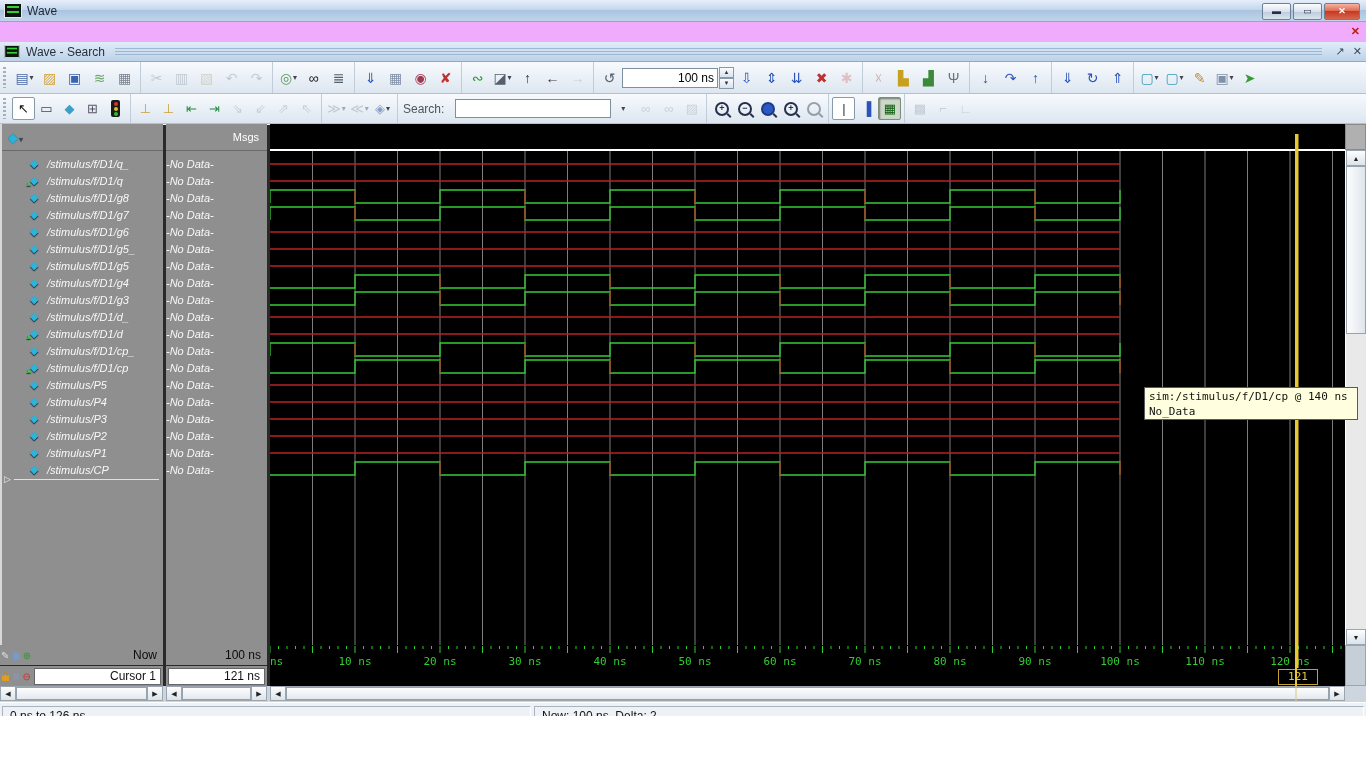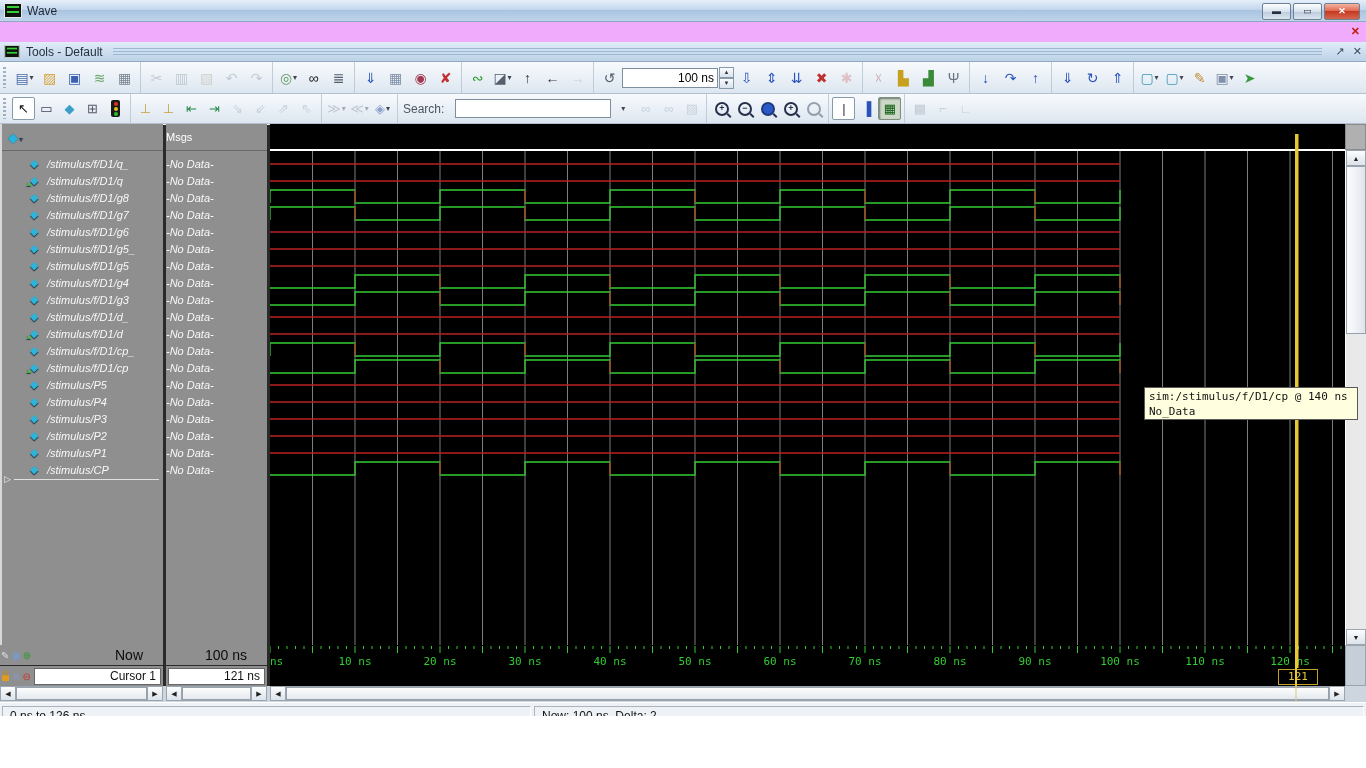--- a/index.html
+++ b/index.html
@@ -70,21 +70,21 @@
   .i-mag.fill{background:#2a5ac8;border-color:#203a80;color:#fff;}
   .rot45{transform:rotate(45deg);display:inline-block;}
 
   
   #main{left:0;top:124px;width:1366px;height:521px;background:#2a2a2a;
     border-top:1px solid #f4f4f4;box-sizing:border-box;}
   #names{left:0;top:124px;width:163px;height:521px;background:#8f8f8f;overflow:hidden;
     border-left:2px solid #d8d8d8;box-sizing:border-box;}
   #msgs{left:166px;top:124px;width:101px;height:521px;background:#8f8f8f;overflow:hidden;}
   .colhdr{height:26px;display:flex;align-items:center;border-bottom:1px solid #6a6a6a;}
-  .hdrtxt{color:#fff;font-size:11px;flex:1;padding-right:8px;}
+  .hdrtxt{color:#fff;font-size:11px;flex:1;text-align:right;padding-right:8px;}
   .hdr-diamond{font-size:13px;color:#28b4dc;text-shadow:0 0 1px #0a5a7a;margin-left:6px;}
   .sigrow{height:17px;display:flex;align-items:center;color:#f8f8f8;
     font-size:11px;font-style:italic;white-space:nowrap;}
   #names .sigrow{padding-left:28px;}
   .sigico{font-style:normal;font-size:11px;color:#2fb3d9;text-shadow:0 1px 1px #123;
     margin-right:5px;position:relative;width:12px;display:inline-block;}
   .sigico .mark{position:absolute;left:-4px;bottom:-2px;font-size:7px;color:#3ecc3e;transform:rotate(20deg);}
   #msgs .sigrow{}
   .endline{margin:1px 4px 0 12px;border-top:1px solid #e0e0e0;position:relative;}
   .endmark{position:absolute;left:2px;top:350px;color:#eee;font-size:9px;font-style:normal;}
@@ -98,21 +98,21 @@
   .sbtn{height:16px;background:linear-gradient(#fcfdfe,#dce3ea);border:1px solid #9aa5b0;
     font-size:7px;text-align:center;line-height:15px;color:#222;box-sizing:border-box;}
   .vthumb{position:absolute;left:0;top:16px;width:100%;height:168px;background:linear-gradient(90deg,#fdfdfd,#dfe5ec);
     border:1px solid #97a2ae;box-sizing:border-box;}
   .vdown{position:absolute;bottom:0;left:0;width:100%;}
 
   
   #footer{left:0;top:645px;width:1366px;height:41px;background:#2a2a2a;}
   .fcell{position:absolute;background:#8f8f8f;box-sizing:border-box;display:flex;align-items:center;}
   .fico{font-size:10px;font-style:normal;margin:0 1px;}
-  .ftext{flex:1;text-align:right;font-size:14px;color:#0c0c0c;padding-right:20px;}
+  .ftext{flex:1;text-align:right;font-size:12px;color:#0c0c0c;padding-right:6px;}
   .fbox{flex:1;height:15px;background:#fff;border:1px solid #666;margin:0 2px;
     font-size:12px;color:#111;text-align:right;padding:0 4px;line-height:15px;}
   .i-lock{width:7px;height:6px;background:#e09c20;border-radius:1px;position:relative;display:inline-block;margin:3px 2px 0 2px;}
   .i-lock::before{content:"";position:absolute;left:1px;top:-4px;width:3px;height:4px;
     border:1.5px solid #c08a20;border-bottom:none;border-radius:3px 3px 0 0;}
   #timelinebox{position:absolute;left:270px;top:0;width:1075px;height:41px;background:#000;overflow:hidden;}
   #cursorlabel{position:absolute;left:1008px;top:24px;width:38px;height:14px;background:#000;
     border:1px solid #c2a22c;color:#e2c43e;font-size:11px;font-family:"DejaVu Sans Mono",monospace;
     text-align:center;line-height:14px;}
   #fcorner{position:absolute;left:1345px;top:0;width:21px;height:41px;background:#c6cfd8;
@@ -188,21 +188,21 @@
       <span class="wbtn">▬</span>
       <span class="wbtn">▭</span>
       <span class="wbtn close">✕</span>
     </div>
   </div>
 
   <span id="menu-close" class="abs">✕</span>
 
   <div id="panetitle" class="abs">
     <span class="appicon" style="transform:scale(.85)"></span>
-    <span class="ttl">Tools - Default</span>
+    <span class="ttl">Wave - Search</span>
     <div class="grip-lines"></div>
     <span class="pane-ico">↗</span>
     <span class="pane-ico">✕</span>
   </div>
 
   <div id="toolbar1" class="abs tbrow">
       <span class="grip"></span>
       <div class="tbgroup">
         <span class="tbtn">
           <span style="color: rgb(74, 107, 168);">▤</span>

